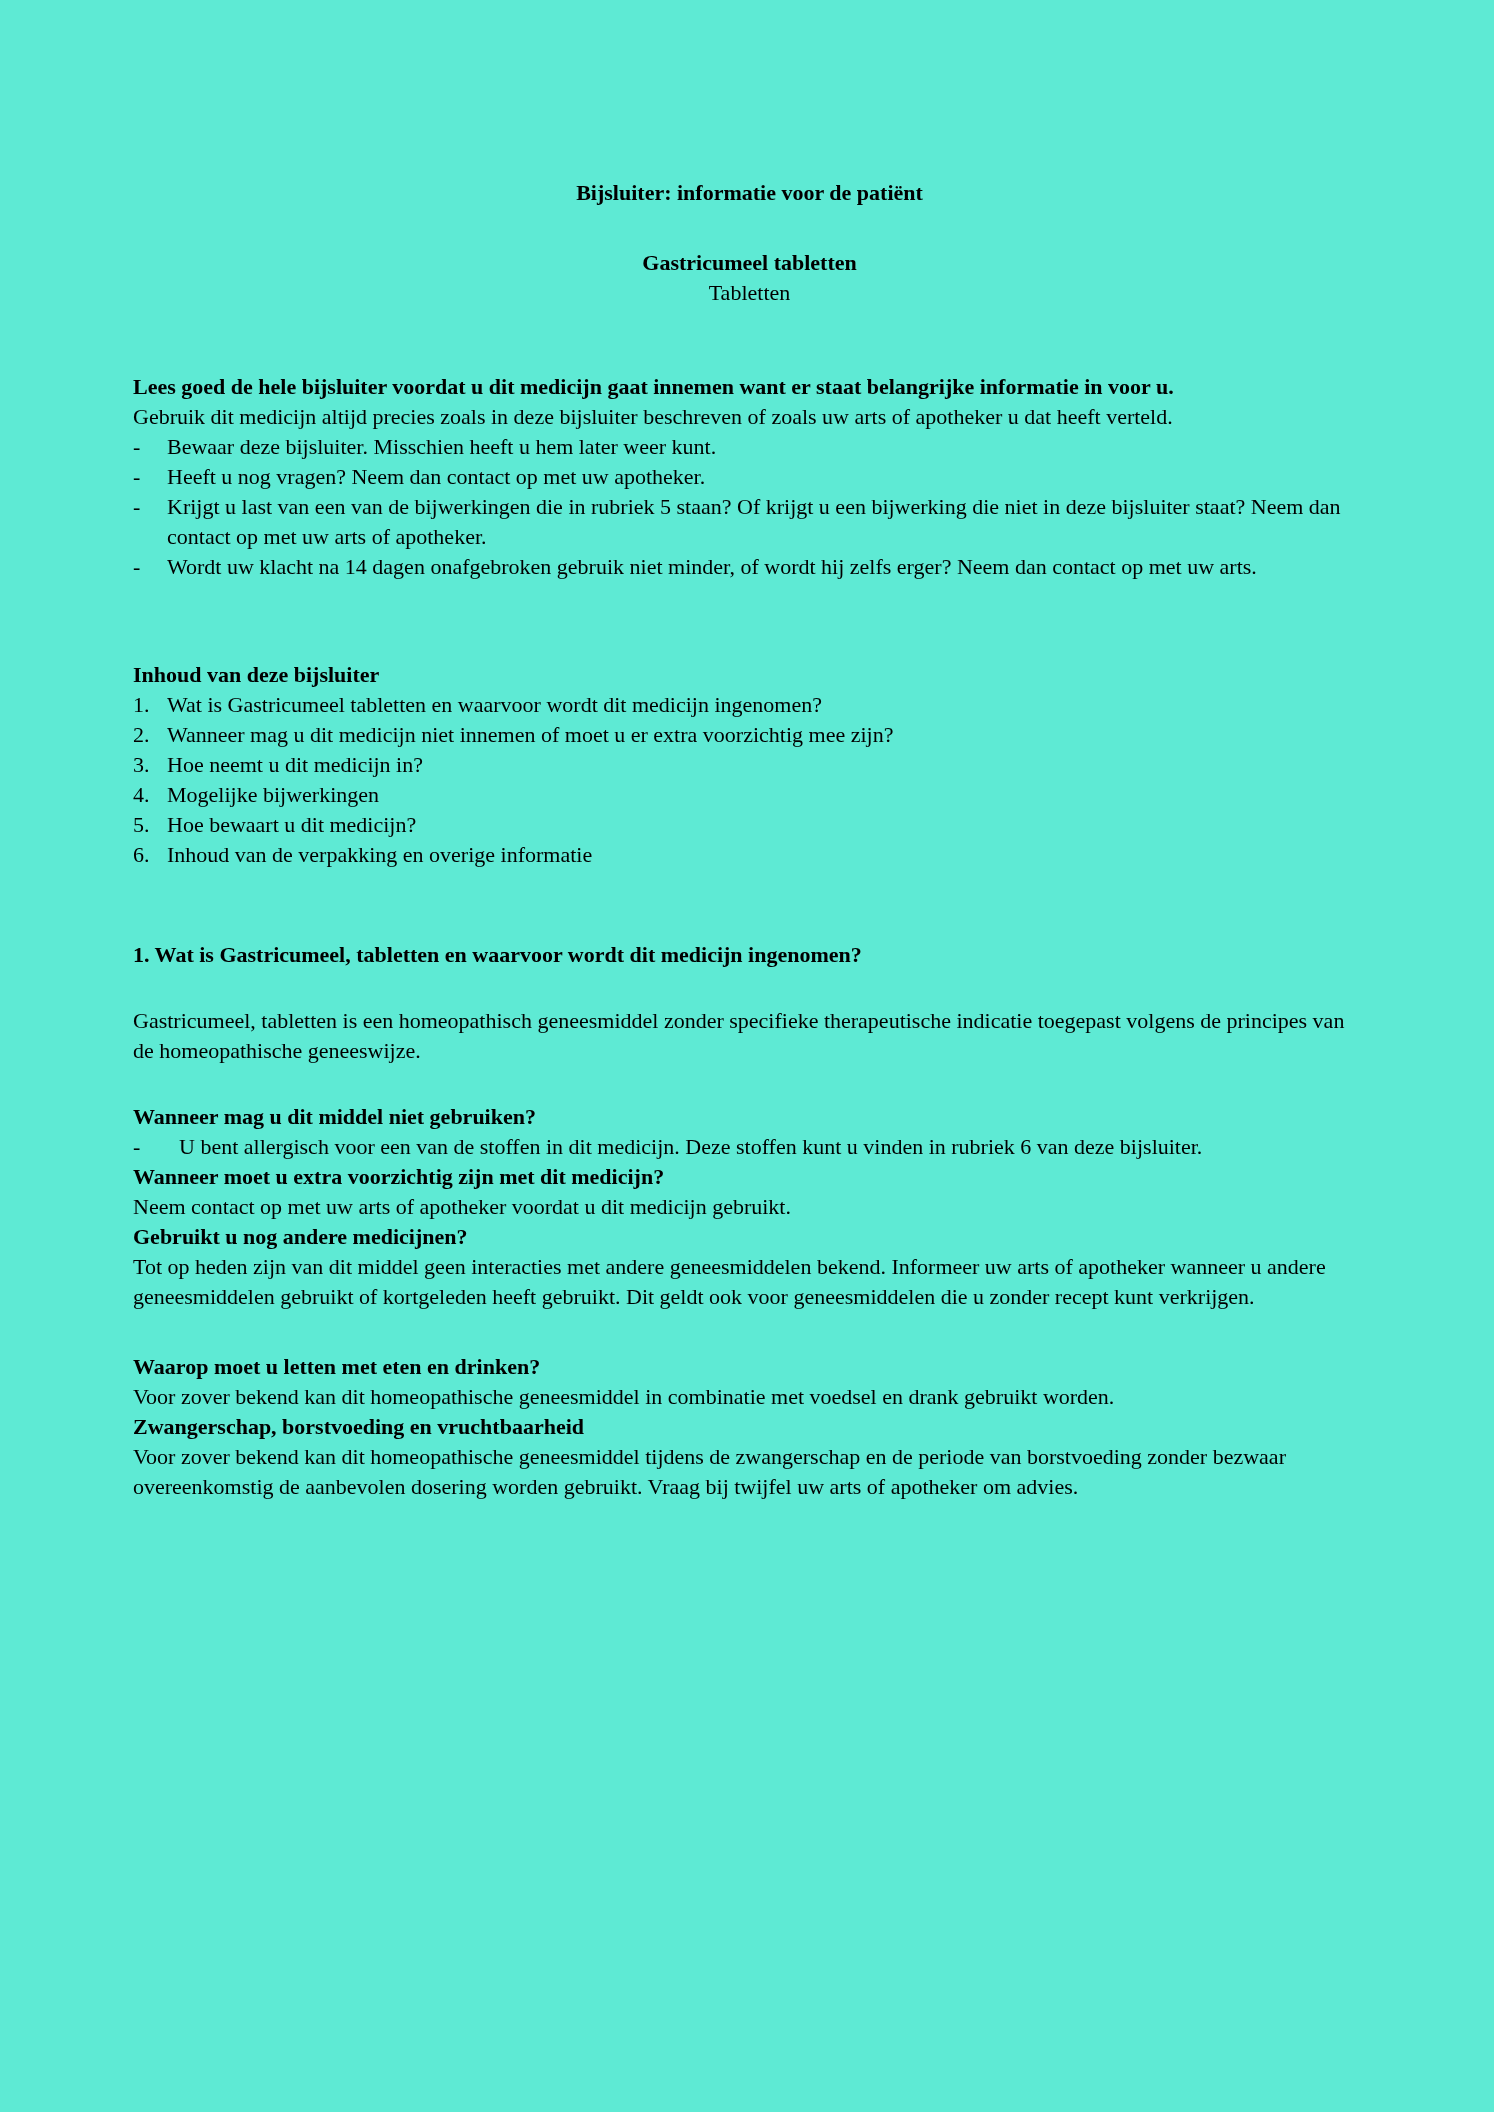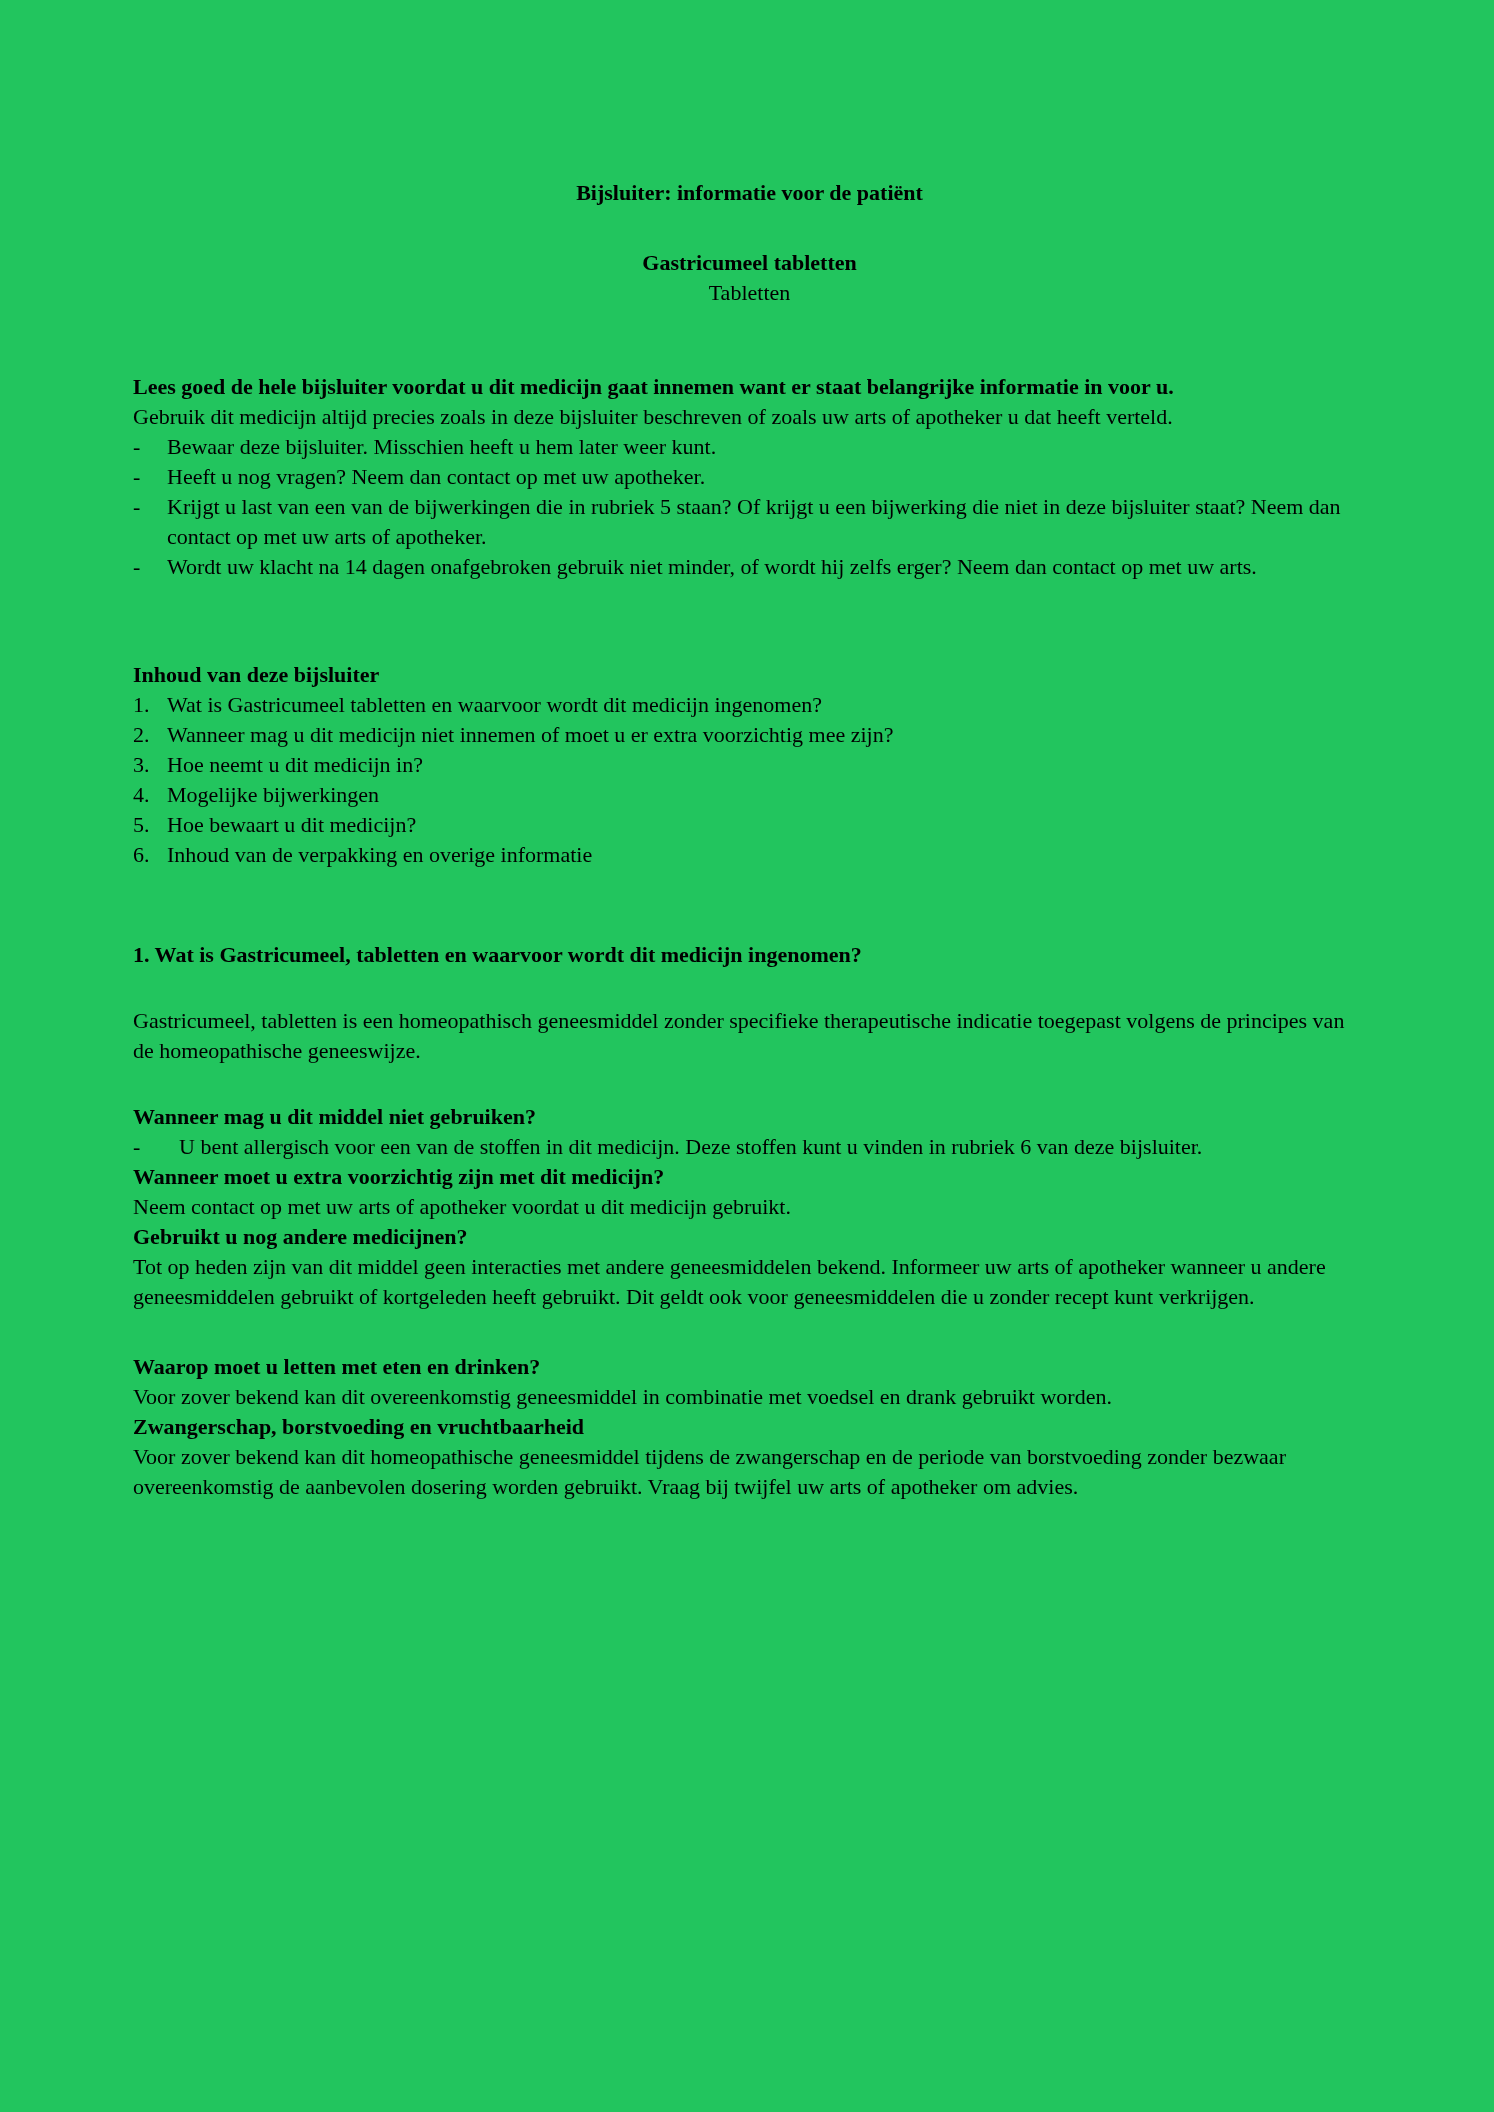--- a/index.html
+++ b/index.html
@@ -10,21 +10,21 @@
     overflow: hidden;
     color: #000000;
     font-family: "Liberation Serif", "DejaVu Serif", serif;
     font-size: 22px;
     line-height: 30px;
   }
   .page {
     width: 100%;
     height: 100%;
     padding: 178px 128px 28px 133px;
-    background: #22c55e;
+    background: #5eead4;
   }
   .center { text-align: center; }
   .bold { font-weight: bold; }
   .doc-product { margin-top: 40px; }
   .intro-heading { margin-top: 64px; }
   .toc { margin-top: 78px; }
   .sec1-heading { margin-top: 70px; }
   .sec1-body { margin-top: 36px; }
   .sec2-heading { margin-top: 66px; }
   .sub { }
@@ -113,21 +113,21 @@
     <div>Neem contact op met uw arts of apotheker voordat u dit medicijn gebruikt.</div>
   </div>
 
   <div class="sub">
     <div class="bold">Gebruikt u nog andere medicijnen?</div>
     <div>Tot op heden zijn van dit middel geen interacties met andere geneesmiddelen bekend. Informeer uw arts of apotheker wanneer u andere geneesmiddelen gebruikt of kortgeleden heeft gebruikt. Dit geldt ook voor geneesmiddelen die u zonder recept kunt verkrijgen.</div>
   </div>
 
   <div class="sub sub-eat">
     <div class="bold">Waarop moet u letten met eten en drinken?</div>
-    <div>Voor zover bekend kan dit overeenkomstig geneesmiddel in combinatie met voedsel en drank gebruikt worden.</div>
+    <div>Voor zover bekend kan dit homeopathische geneesmiddel in combinatie met voedsel en drank gebruikt worden.</div>
   </div>
 
   <div class="sub">
     <div class="bold">Zwangerschap, borstvoeding en vruchtbaarheid</div>
     <div>Voor zover bekend kan dit homeopathische geneesmiddel tijdens de zwangerschap en de periode van borstvoeding zonder bezwaar overeenkomstig de aanbevolen dosering worden gebruikt. Vraag bij twijfel uw arts of apotheker om advies.</div>
   </div>
 
 </div>
 
 </body></html>

